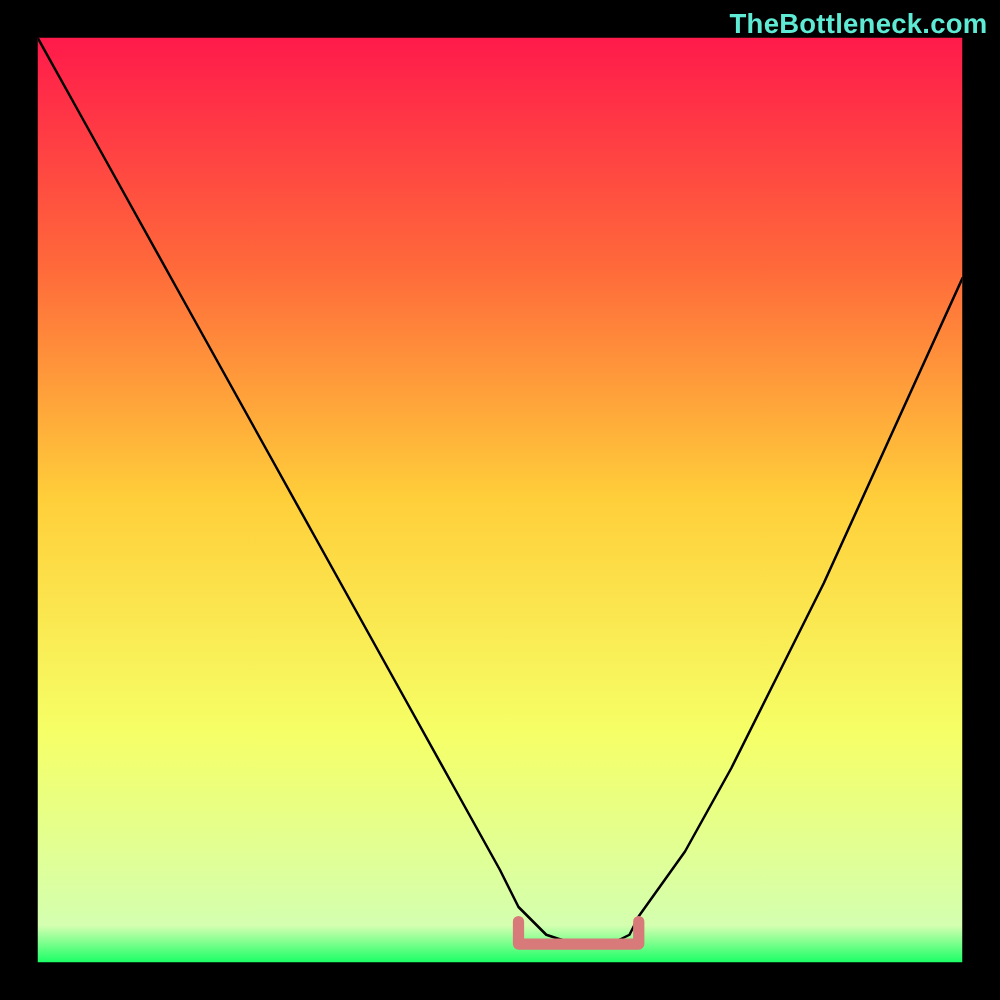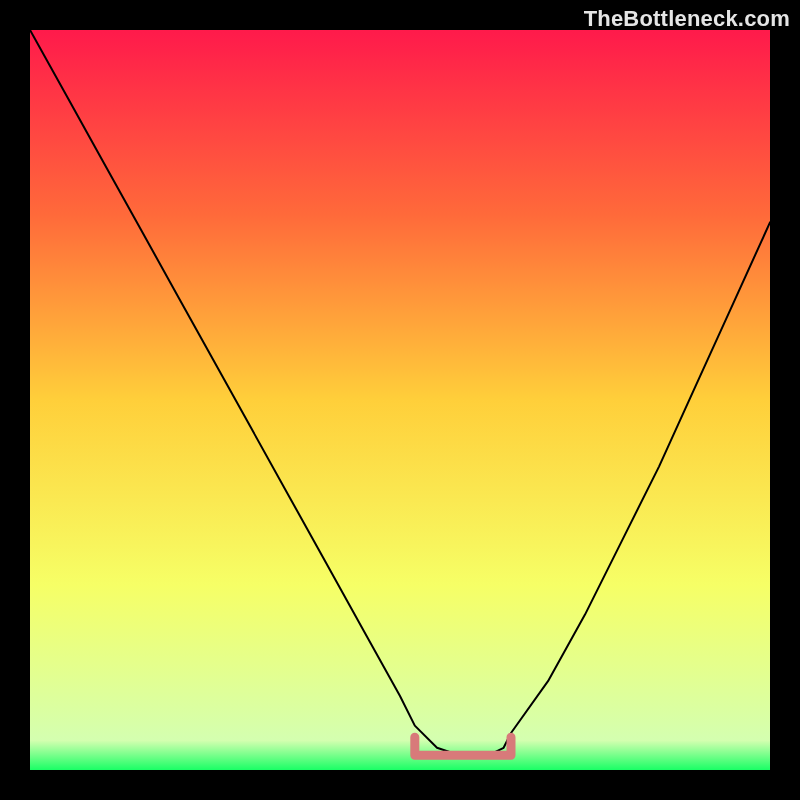--- a/index.html
+++ b/index.html
@@ -14,21 +14,21 @@
   .stage {
     position: relative;
     width: 800px;
     height: 800px;
     background: #000;
   }
   .watermark {
     position: absolute;
     top: 6px;
     right: 10px;
-    color: #e5e5e5;
+    color: #5eead4;
     font-size: 22px;
     font-weight: 600;
     letter-spacing: 0.2px;
     z-index: 20;
   }
   .plot-wrap {
     position: absolute;
     left: 30px;
     top: 30px;
     width: 740px;

